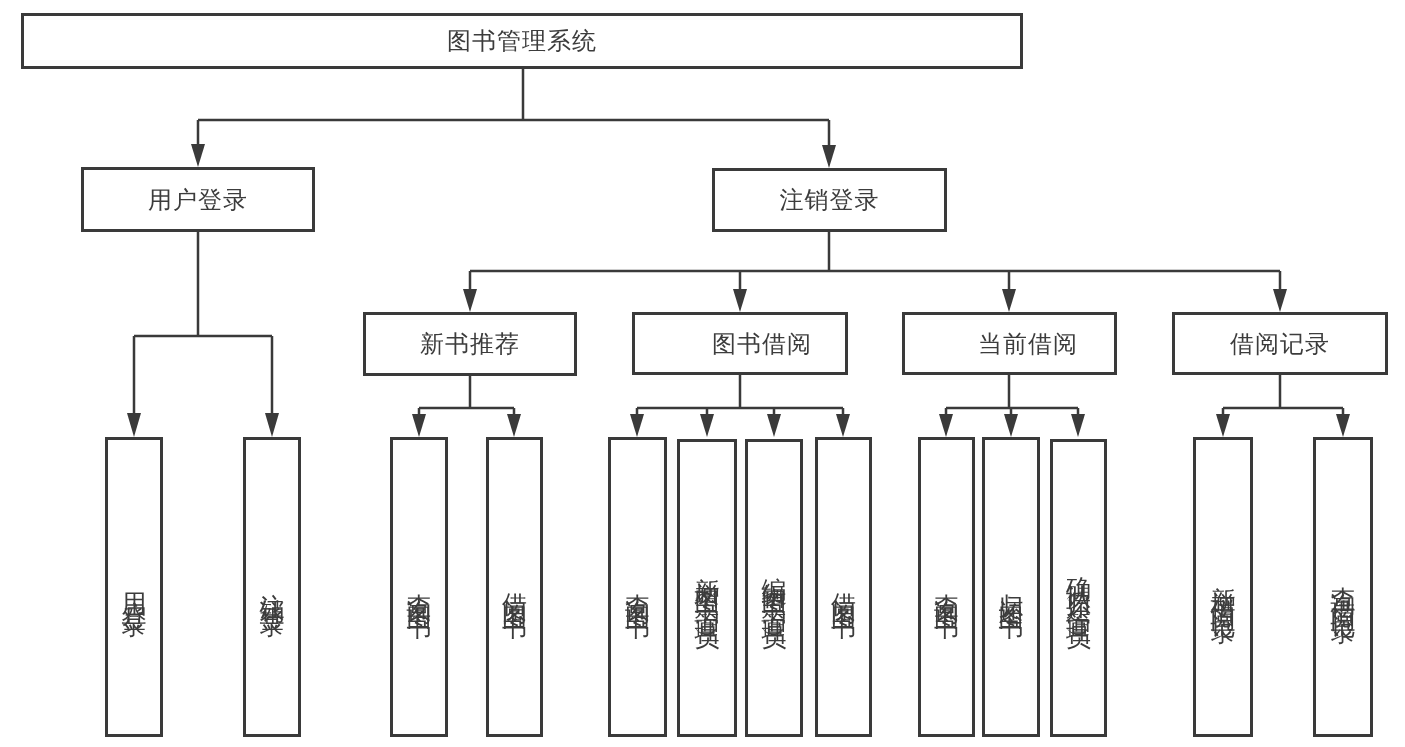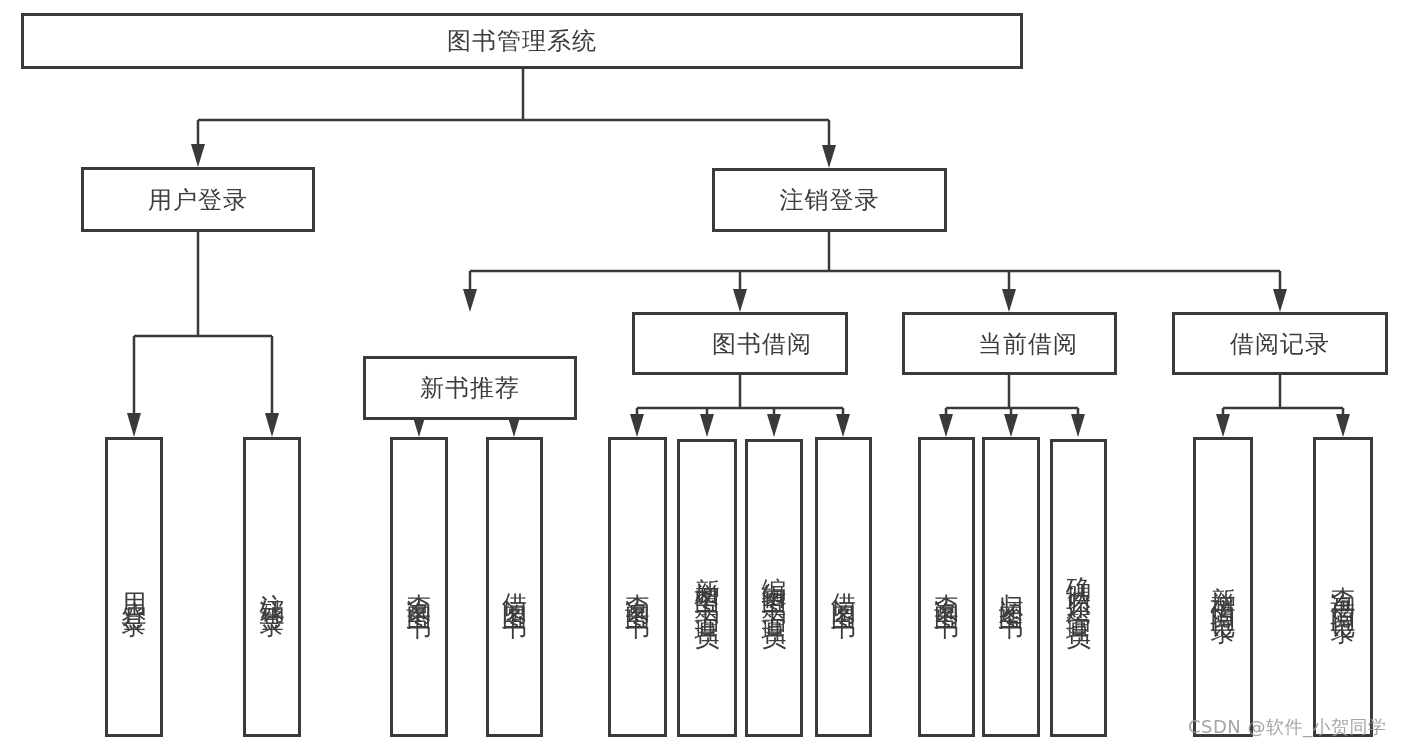--- a/index.html
+++ b/index.html
@@ -76,21 +76,21 @@
       <polygon points="1216,414 1230,414 1223,437"></polygon>
       <polygon points="1336,414 1350,414 1343,437"></polygon>
     </g>
   </svg>
 
   <div class="box h-box" style="left:21px;top:13px;width:1002px;height:56px;">图书管理系统</div>
 
   <div class="box h-box" style="left:81px;top:167px;width:234px;height:65px;">用户登录</div>
   <div class="box h-box" style="left:712px;top:168px;width:235px;height:64px;">注销登录</div>
 
-  <div class="box h-box" style="left:363px;top:312px;width:214px;height:64px;margin-top:44px;">新书推荐</div>
+  <div class="box h-box" style="left:363px;top:312px;width:214px;height:64px;">新书推荐</div>
   <div class="box h-box" style="left:632px;top:312px;width:216px;height:63px;padding-left:44px;">图书借阅</div>
   <div class="box h-box" style="left:902px;top:312px;width:215px;height:63px;padding-left:37px;">当前借阅</div>
   <div class="box h-box" style="left:1172px;top:312px;width:216px;height:63px;">借阅记录</div>
 
   <div class="box v-box" style="left:105px;top:437px;width:58px;height:300px;">用户登录</div>
   <div class="box v-box" style="left:243px;top:437px;width:58px;height:300px;">注销登录</div>
 
   <div class="box v-box" style="left:390px;top:437px;width:58px;height:300px;">查询图书</div>
   <div class="box v-box" style="left:486px;top:437px;width:57px;height:300px;">借阅图书</div>
 
@@ -99,15 +99,14 @@
   <div class="box v-box" style="left:745px;top:439px;width:58px;height:298px;">编辑图书（管理员）</div>
   <div class="box v-box" style="left:815px;top:437px;width:57px;height:300px;">借阅图书</div>
 
   <div class="box v-box" style="left:918px;top:437px;width:57px;height:300px;">查询图书</div>
   <div class="box v-box" style="left:982px;top:437px;width:58px;height:300px;">归还图书</div>
   <div class="box v-box" style="left:1050px;top:439px;width:57px;height:298px;">确认归还（管理员）</div>
 
   <div class="box v-box" style="left:1193px;top:437px;width:60px;height:300px;">新增借阅记录</div>
   <div class="box v-box" style="left:1313px;top:437px;width:60px;height:300px;">查询借阅记录</div>
 
-  <div class="watermark">CSDN @软件_小贺同学</div>
 
 </div>
 
 </body></html>

